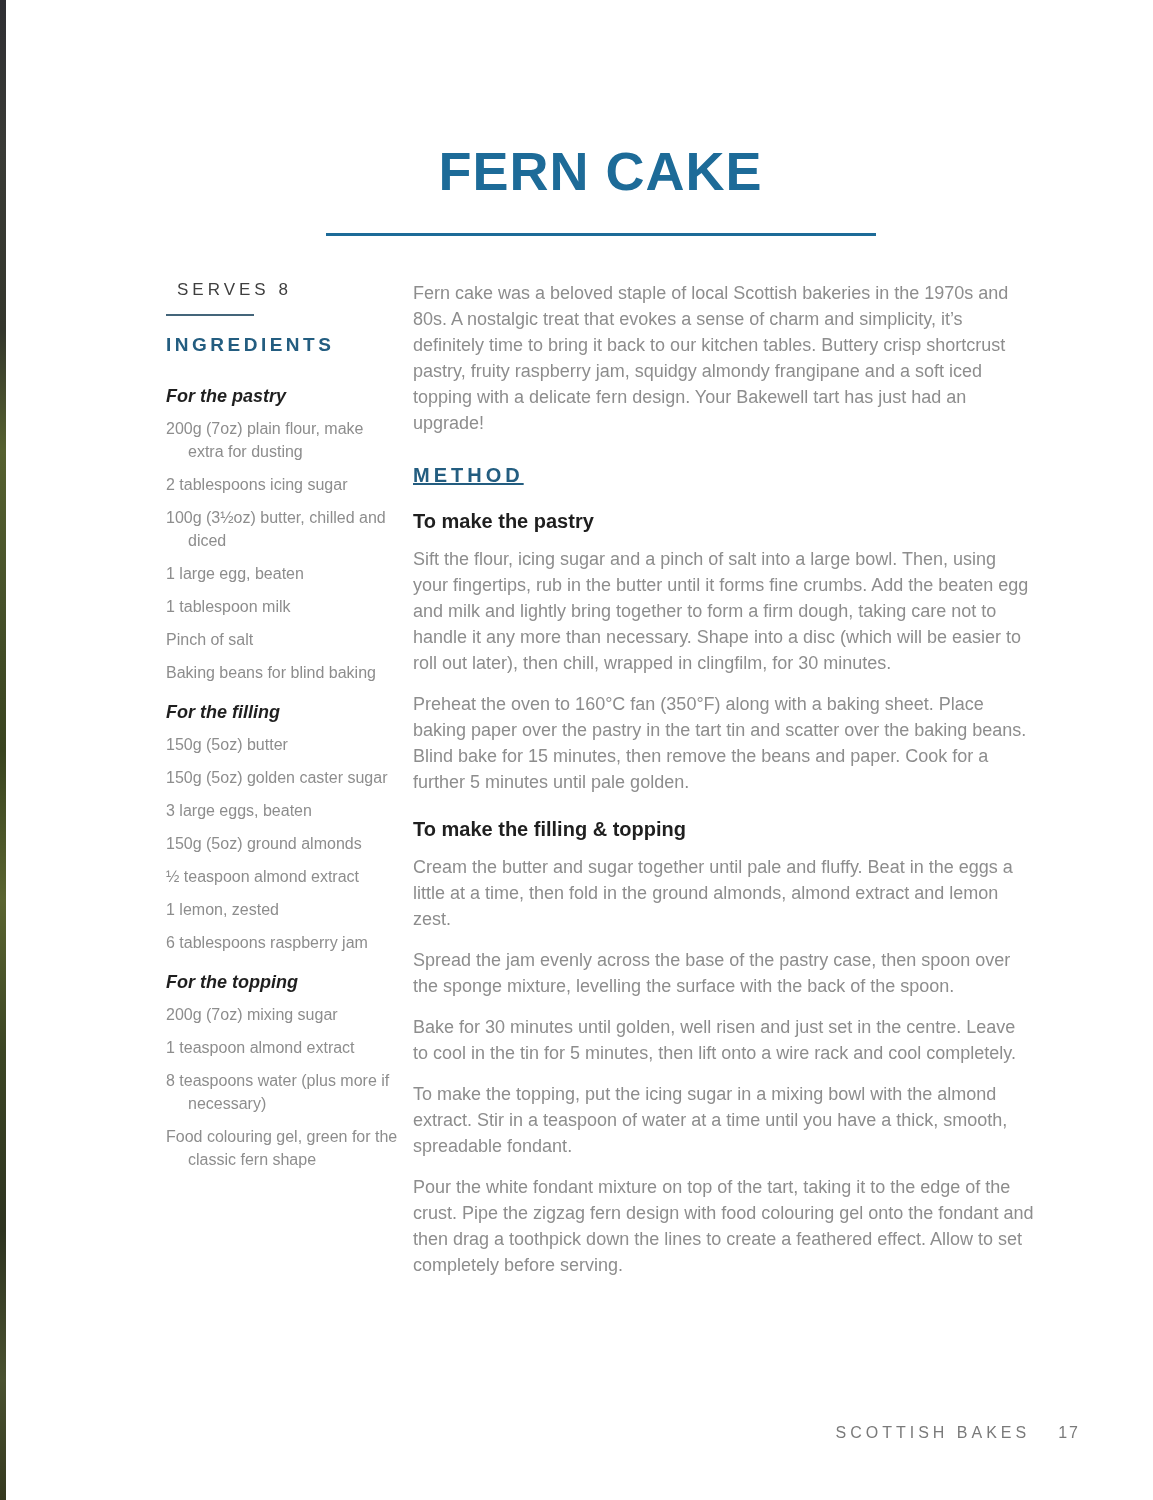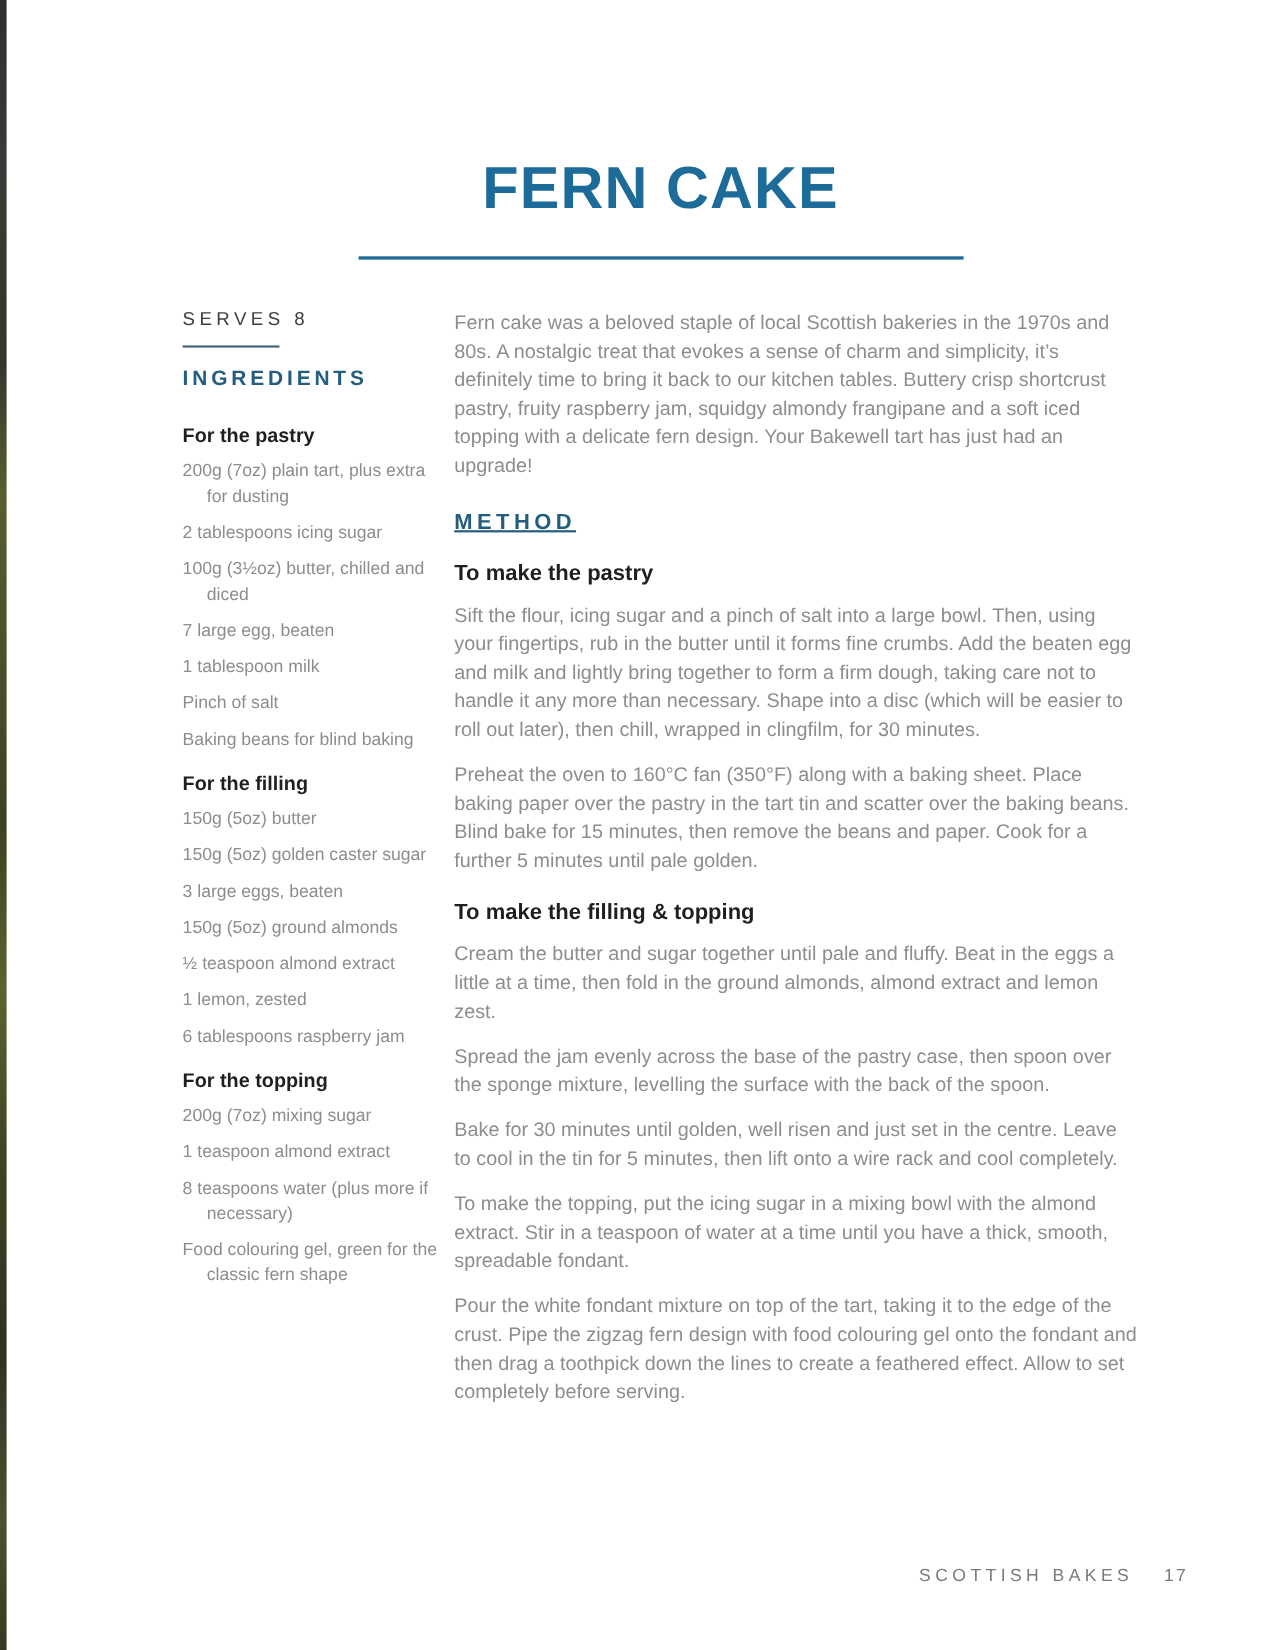--- a/index.html
+++ b/index.html
@@ -53,38 +53,40 @@
   
   .sidebar {
     width: 235px;
     flex: 0 0 235px;
     margin-right: 12px;
   }
   .serves {
     font-size: 17px;
     letter-spacing: 4px;
     color: #3f3f3f;
+    margin-left: 11px;
   }
   .serves-rule {
     width: 88px;
     border-top: 2px solid #44657a;
     margin: 14px 0 18px 0;
   }
   .ing-heading {
     margin: 0 0 30px 0;
     font-size: 19px;
     font-weight: bold;
     letter-spacing: 3.5px;
     color: #235d80;
   }
   .ing-group h3 {
     margin: 18px 0 10px 0;
     font-size: 18px;
     font-weight: bold;
     color: #1f1f1f;
+    font-style: italic;
   }
   .ing {
     margin: 0 0 10px 0;
     padding-left: 22px;
     text-indent: -22px;
     font-size: 16px;
     line-height: 23px;
     color: #8d8d8d;
   }
   
@@ -135,24 +137,24 @@
 
     <div class="columns">
 
       <aside class="sidebar">
         <div class="serves">SERVES 8</div>
         <div class="serves-rule"></div>
         <h2 class="ing-heading">INGREDIENTS</h2>
 
         <section class="ing-group">
           <h3>For the pastry</h3>
-          <p class="ing">200g (7oz) plain tart, plus extra for dusting</p>
+          <p class="ing">200g (7oz) plain flour, make extra for dusting</p>
           <p class="ing">2 tablespoons icing sugar</p>
           <p class="ing">100g (3½oz) butter, chilled and diced</p>
-          <p class="ing">7 large egg, beaten</p>
+          <p class="ing">1 large egg, beaten</p>
           <p class="ing">1 tablespoon milk</p>
           <p class="ing">Pinch of salt</p>
           <p class="ing">Baking beans for blind baking</p>
         </section>
 
         <section class="ing-group">
           <h3>For the filling</h3>
           <p class="ing">150g (5oz) butter</p>
           <p class="ing">150g (5oz) golden caster sugar</p>
           <p class="ing">3 large eggs, beaten</p>

